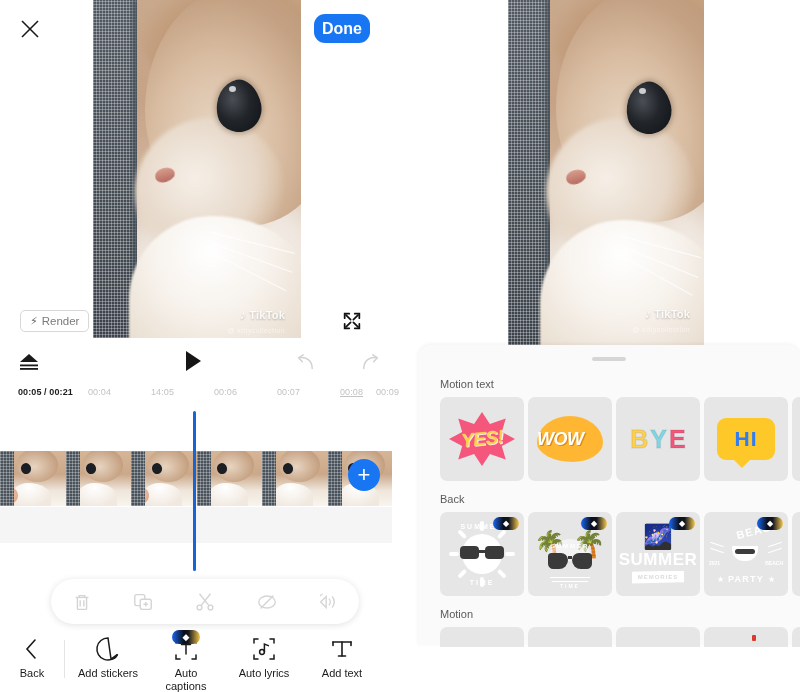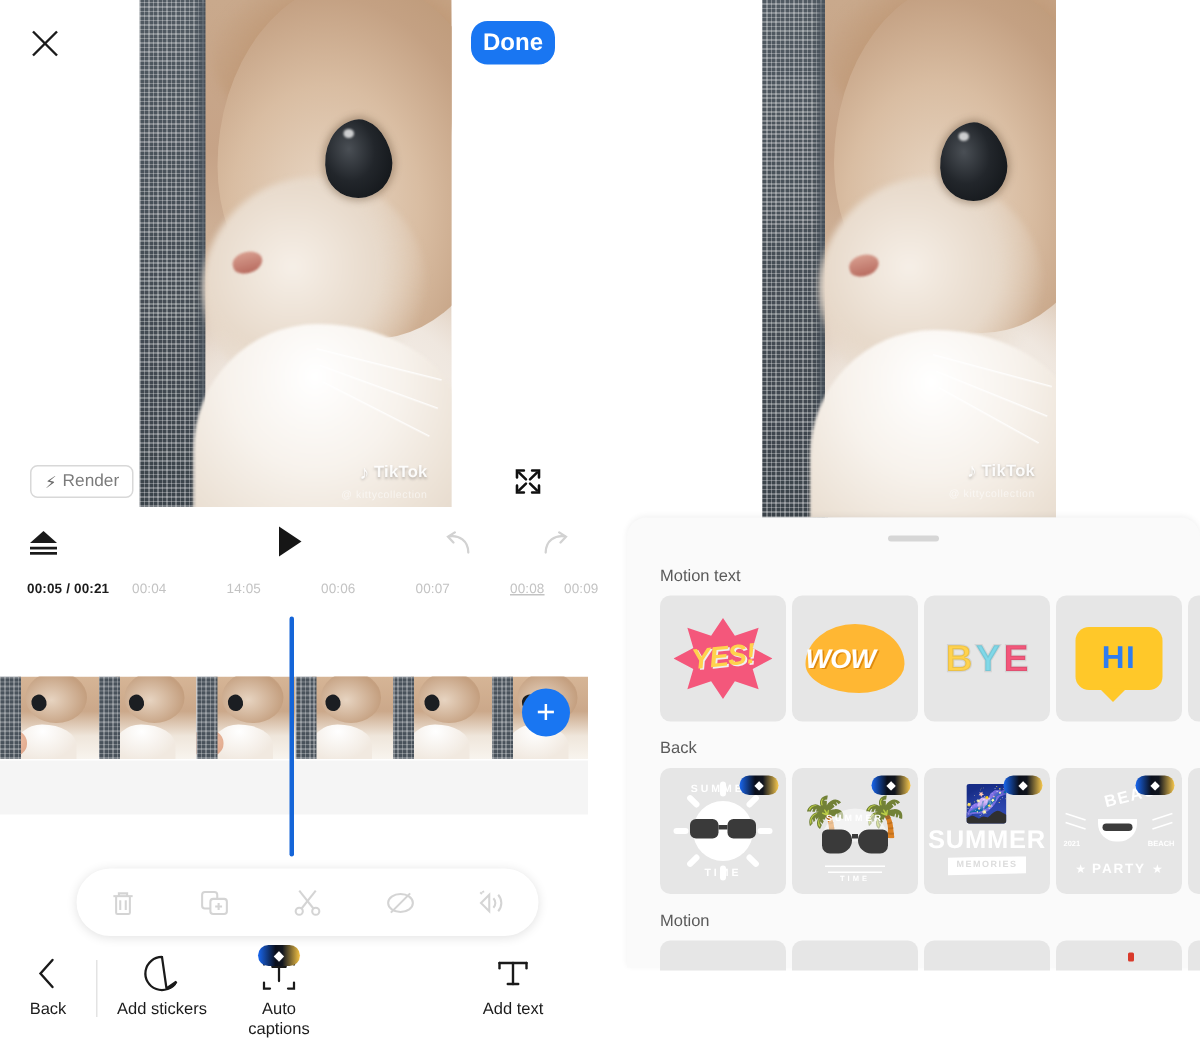--- a/index.html
+++ b/index.html
@@ -441,20 +441,33 @@
             <line x1="8.5" y1="8.5" x2="17.5" y2="8.5"></line>
               <line x1="13" y1="8.5" x2="13" y2="18"></line>
           </svg>
         </div>
         <div class="nav-lbl">
           <span>Auto</span><br>
           <span>captions</span>
         </div>
       </div>
 
+      <div class="nav-item" style="left:226px;">
+        <div class="nav-ico">
+          <svg width="26" height="26" viewBox="0 0 26 26" fill="none" stroke="#1a1a1a" stroke-width="1.5" stroke-linecap="round">
+            <polyline points="7,3 3,3 3,7"></polyline>
+              <polyline points="19,3 23,3 23,7"></polyline>
+            <polyline points="23,19 23,23 19,23"></polyline>
+              <polyline points="7,23 3,23 3,19"></polyline>
+            <circle cx="11" cy="16" r="2.4"></circle>
+              <path d="M13.4 16 V8 l4 1.6"></path>
+          </svg>
+        </div>
+        <div class="nav-lbl">Auto lyrics</div>
+      </div>
 
       <div class="nav-item" style="left:304px;">
         <div class="nav-ico">
           <svg width="26" height="26" viewBox="0 0 26 26" fill="none" stroke="#1a1a1a" stroke-width="1.6" stroke-linecap="round">
             <line x1="4" y1="6" x2="22" y2="6"></line>
               <line x1="4" y1="6" x2="4" y2="9.5"></line>
             <line x1="22" y1="6" x2="22" y2="9.5"></line>
               <line x1="13" y1="6" x2="13" y2="20"></line>
             <line x1="9.5" y1="20" x2="16.5" y2="20"></line>
           </svg>

